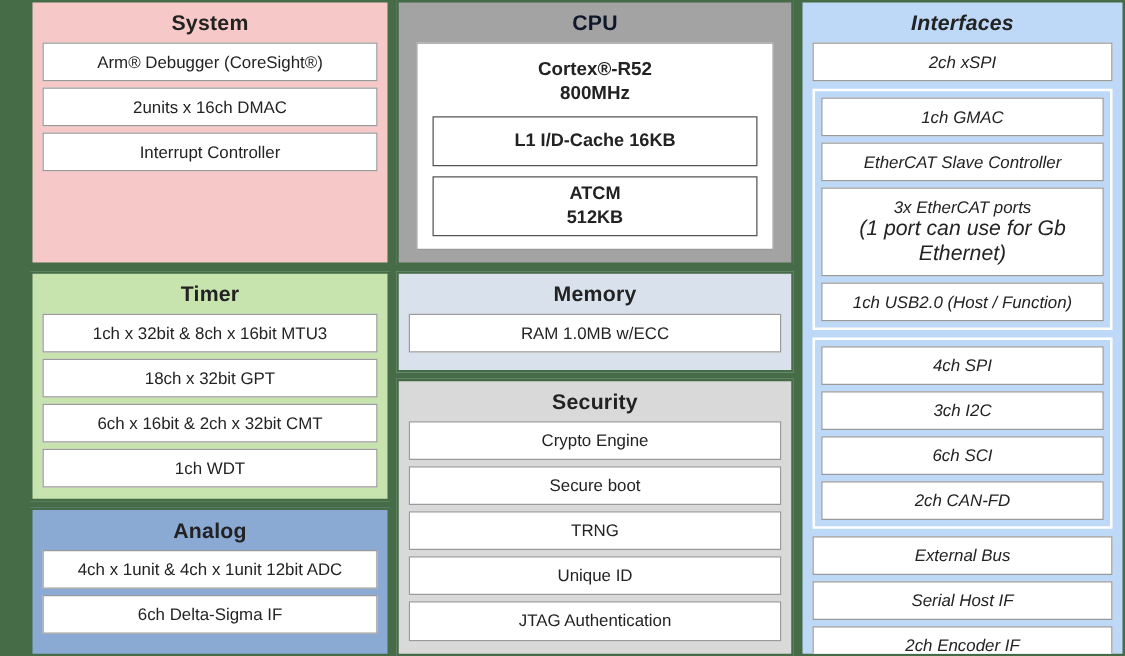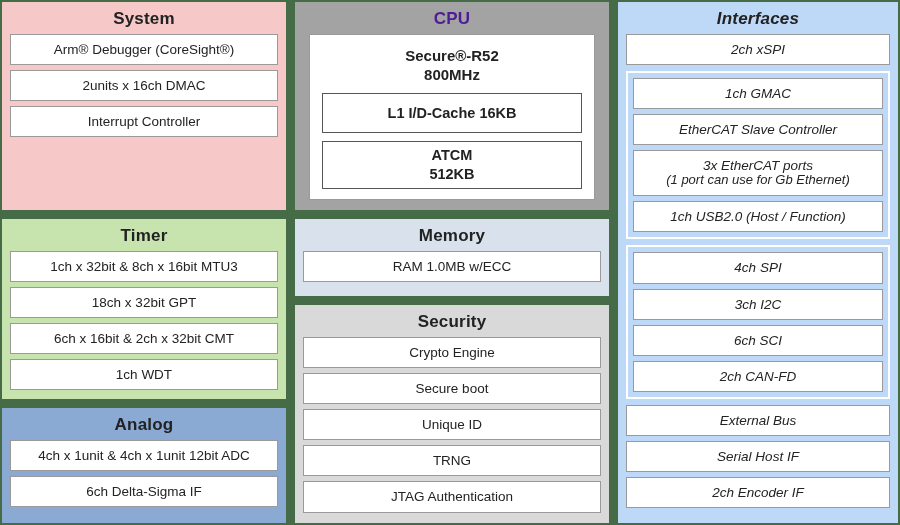--- a/index.html
+++ b/index.html
@@ -18,21 +18,21 @@
     background:#456b47;
   }
 
   
   .col{
     display:flex;
     flex-direction:column;
     gap:5px;
     box-sizing:border-box;
   }
-  .col-left{width:288px;}
+  .col-left{width:288px;margin-left:24px;}
   .col-mid{width:318px;}
   .col-right{flex:1;font-style:italic;}
 
   
   .block{
     box-sizing:border-box;
     border:2px solid #456b47;
     background:#ffffff;
     padding:4px 8px 8px 8px;
     display:flex;
@@ -57,21 +57,21 @@
     border:1px solid #9a9a9a;
     box-sizing:border-box;
     text-align:center;
     font-size:13.5px;
     color:#232323;
     padding:7px 4px;
     line-height:1.12;
   }
   .item .sub{
     display:block;
-    font-size:13px;
+    font-size:17px;
     line-height:1.15;
   }
 
   
   .b-system{background:#f7c8c8;}
   .b-timer{background:#c7e3ae;}
   .b-analog{background:#8aaad4;}
   .b-cpu{background:#a3a3a3;}
   .b-memory{background:#d9e2ec;}
   .b-security{background:#d9d9d9;}
@@ -81,21 +81,21 @@
   .b-timer{flex:0 0 184px;}
   .b-analog{flex:1;}
 
   .b-cpu{flex:0 0 212px;}
   .b-memory{flex:0 0 81px;}
   .b-security{flex:1;}
 
   .b-interfaces{flex:1;}
 
   
-  .cpu-title{color:#4c1d95;}
+  .cpu-title{color:#0f172a;}
   .cpu-core{
     background:#ffffff;
     border:1px solid #9a9a9a;
     box-sizing:border-box;
     flex:1;
     margin:0 6px 2px 6px;
     padding:8px 12px 10px 12px;
     display:flex;
     flex-direction:column;
   }
@@ -188,21 +188,21 @@
     </div>
 
   </div>
 
   <div class="col col-mid">
 
     <div class="block b-cpu">
       <div class="block-title cpu-title">CPU</div>
       <div class="cpu-core">
         <div class="cpu-name">
-          <span>Secure®-R52</span><br>
+          <span>Cortex®-R52</span><br>
           <span>800MHz</span>
         </div>
         <div class="cpu-cache">L1 I/D-Cache 16KB</div>
         <div class="cpu-tcm-row">
           <div class="cpu-tcm">
             <span>ATCM</span>
             <span>512KB</span>
           </div>
         </div>
       </div>
@@ -213,22 +213,22 @@
       <div class="items">
         <div class="item">RAM 1.0MB w/ECC</div>
       </div>
     </div>
 
     <div class="block b-security">
       <div class="block-title">Security</div>
       <div class="items">
         <div class="item">Crypto Engine</div>
         <div class="item">Secure boot</div>
+        <div class="item">TRNG</div>
         <div class="item">Unique ID</div>
-        <div class="item">TRNG</div>
         <div class="item">JTAG Authentication</div>
       </div>
     </div>
 
   </div>
 
   <div class="col col-right">
 
     <div class="block b-interfaces">
       <div class="block-title">Interfaces</div>

